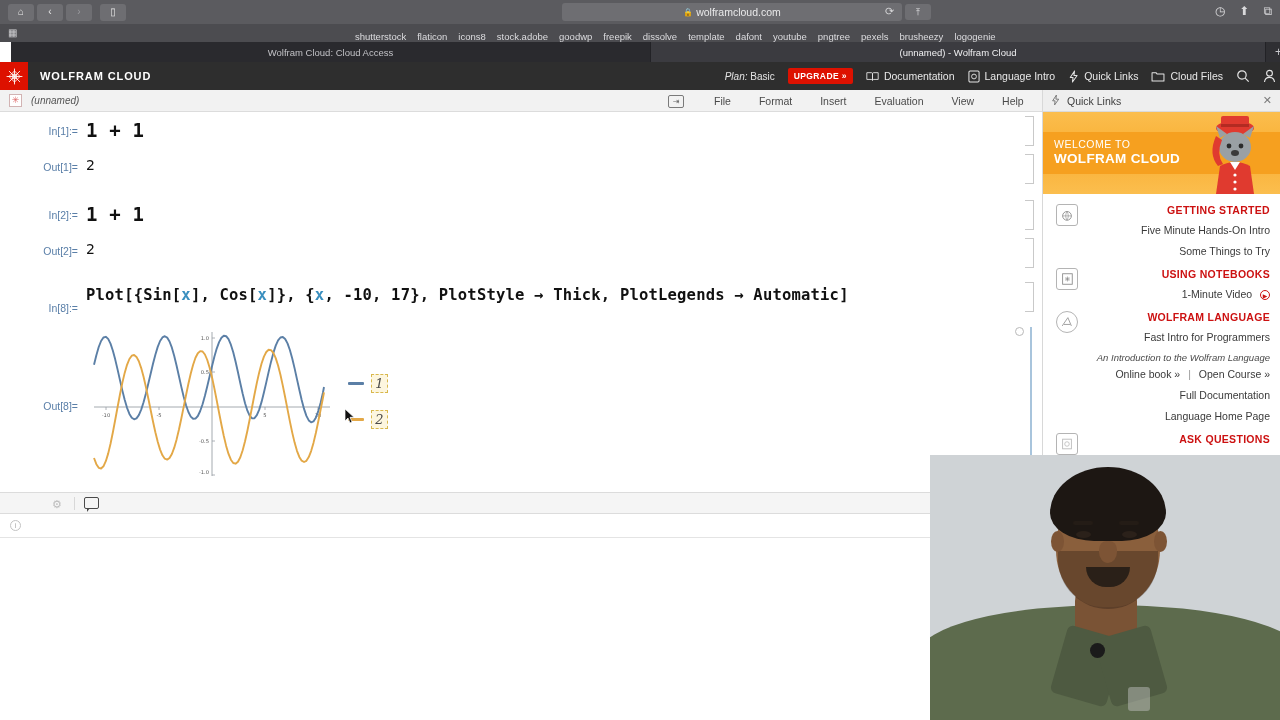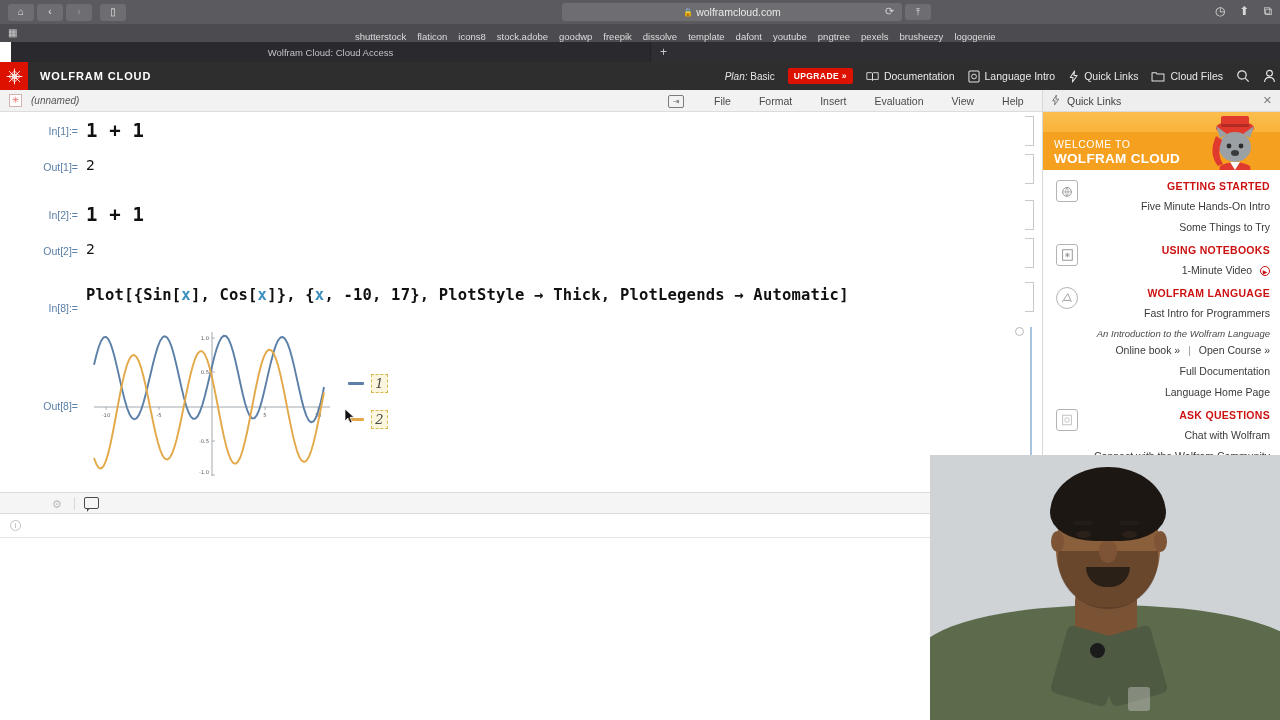--- a/index.html
+++ b/index.html
@@ -214,21 +214,21 @@
     overflow: hidden;
   }
   .ql-head {
     height: 22px; background: #eeeeee; border-bottom: 1px solid #dadada;
     display: flex; align-items: center; position: relative;
   }
   .ql-bolt { margin-left: 8px; color: #6f6f6f; font-size: 10px; }
   .ql-head-title { margin-left: 7px; color: #404040; font-size: 10.5px; }
   .ql-close { position: absolute; right: 8px; color: #7a7a7a; font-size: 11px; }
   .ql-banner {
-    height: 58px; position: relative; overflow: hidden;
+    height: 82px; position: relative; overflow: hidden;
     background: linear-gradient(180deg,#fbbe4e 0%,#f9ae33 48%,#fbbe4e 100%);
   }
   .ql-banner .stripe {
     position: absolute; left: 0; right: 0; top: 20px; height: 42px;
     background: #f6a01f;
   }
   .banner-txt { position: absolute; left: 11px; top: 26px; color: #fff; line-height: 1.22; }
   .banner-txt .t1 { font-size: 10.5px; letter-spacing: .5px; }
   .banner-txt .t2 { font-size: 13.5px; font-weight: bold; letter-spacing: .3px; }
   .ql-body { padding: 10px 0 0 0; }
@@ -349,20 +349,21 @@
       <span class="bm">youtube</span>
       <span class="bm">pngtree</span>
       <span class="bm">pexels</span>
       <span class="bm">brusheezy</span>
       <span class="bm">logogenie</span>
     </div>
   </div>
 
   <div class="tabstrip">
     <div class="tab inactive">Wolfram Cloud: Cloud Access</div>
+    <div class="tab active">(unnamed) - Wolfram Cloud</div>
     <div class="tab-plus">+</div>
   </div>
 
   <div class="wl-header">
     <div class="wl-logo">
       <svg width="19" height="19" viewBox="0 0 24 24" aria-hidden="true">
         <g stroke="#ffffff" stroke-width="1.1" fill="none">
           <path d="M12 2 L12 22 M2 12 L22 12 M5 5 L19 19 M19 5 L5 19"></path>
           <path d="M12 5 L15.5 8.5 L19 12 L15.5 15.5 L12 19 L8.5 15.5 L5 12 L8.5 8.5 Z"></path>
           <circle cx="12" cy="12" r="3.1"></circle>

